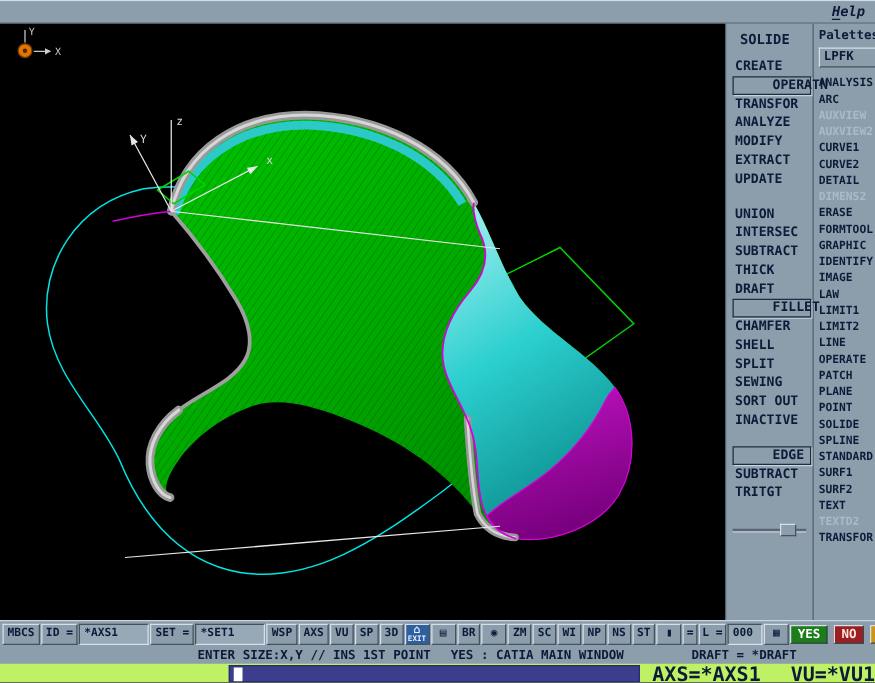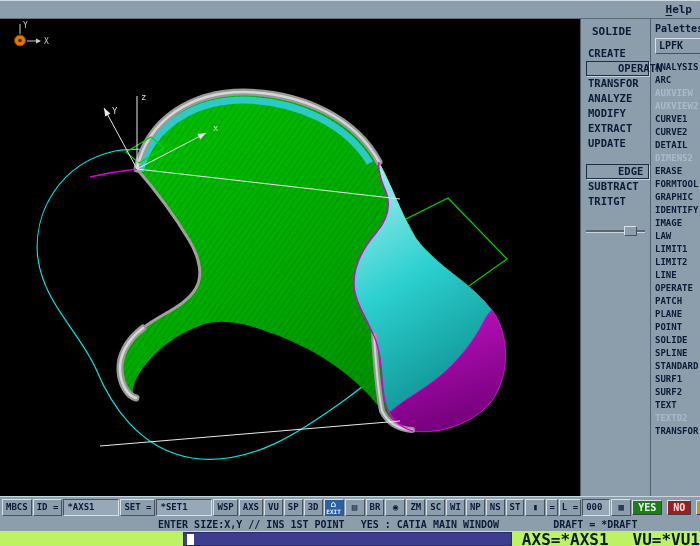--- a/index.html
+++ b/index.html
@@ -6,21 +6,21 @@
   body { background:#555; font-family:"DejaVu Sans Mono", monospace; }
   .window { width:700px; height:546px; background:#8c9dac; overflow:hidden;
             border-top:1px solid #cfdae2; position:relative; }
 
   
   .menubar { height:18px; display:flex; align-items:center; padding:0 8px;
              background:#8c9dac; border-bottom:1px solid #5c6b78;
              font-weight:bold; font-size:11px; color:#0d1b38; }
   .menubar [data-list] { display:flex; }
   .menu-item { margin-right:17px; white-space:nowrap; }
-  .menu-right { margin-left:auto; }
+  .menu-right { margin-left:auto;font-style:italic; }
   .menu-right .menu-item { margin-right:0; }
   u { text-underline-offset:2px; }
 
   
   .main { display:flex; height:477px; }
   .viewport { width:580px; height:477px; background:#000; position:relative; }
   .viewport svg { display:block; }
 
   
   .sidepanel { flex:1; display:flex; background:#8c9dac; border-left:1px solid #55616c; }
@@ -193,20 +193,34 @@
       <div class="solide-col">
         <div class="panel-title">SOLIDE</div>
         <div class="grp" data-list="solide.groups.0">
             <div class="solide-item">CREATE</div>
             <div class="solide-item selected">OPERATN</div>
             <div class="solide-item">TRANSFOR</div>
             <div class="solide-item">ANALYZE</div>
             <div class="solide-item">MODIFY</div>
             <div class="solide-item">EXTRACT</div>
             <div class="solide-item">UPDATE</div>
+          </div>
+        <div class="grp" data-list="solide.groups.1">
+            <div class="solide-item">UNION</div>
+            <div class="solide-item">INTERSEC</div>
+            <div class="solide-item">SUBTRACT</div>
+            <div class="solide-item">THICK</div>
+            <div class="solide-item">DRAFT</div>
+            <div class="solide-item selected">FILLET</div>
+            <div class="solide-item">CHAMFER</div>
+            <div class="solide-item">SHELL</div>
+            <div class="solide-item">SPLIT</div>
+            <div class="solide-item">SEWING</div>
+            <div class="solide-item">SORT OUT</div>
+            <div class="solide-item">INACTIVE</div>
           </div>
         <div class="grp" data-list="solide.groups.2">
             <div class="solide-item selected">EDGE</div>
             <div class="solide-item">SUBTRACT</div>
             <div class="solide-item">TRITGT</div>
           </div>
         <div class="slider">
           <div class="slider-handle"></div>
         </div>
       </div>

